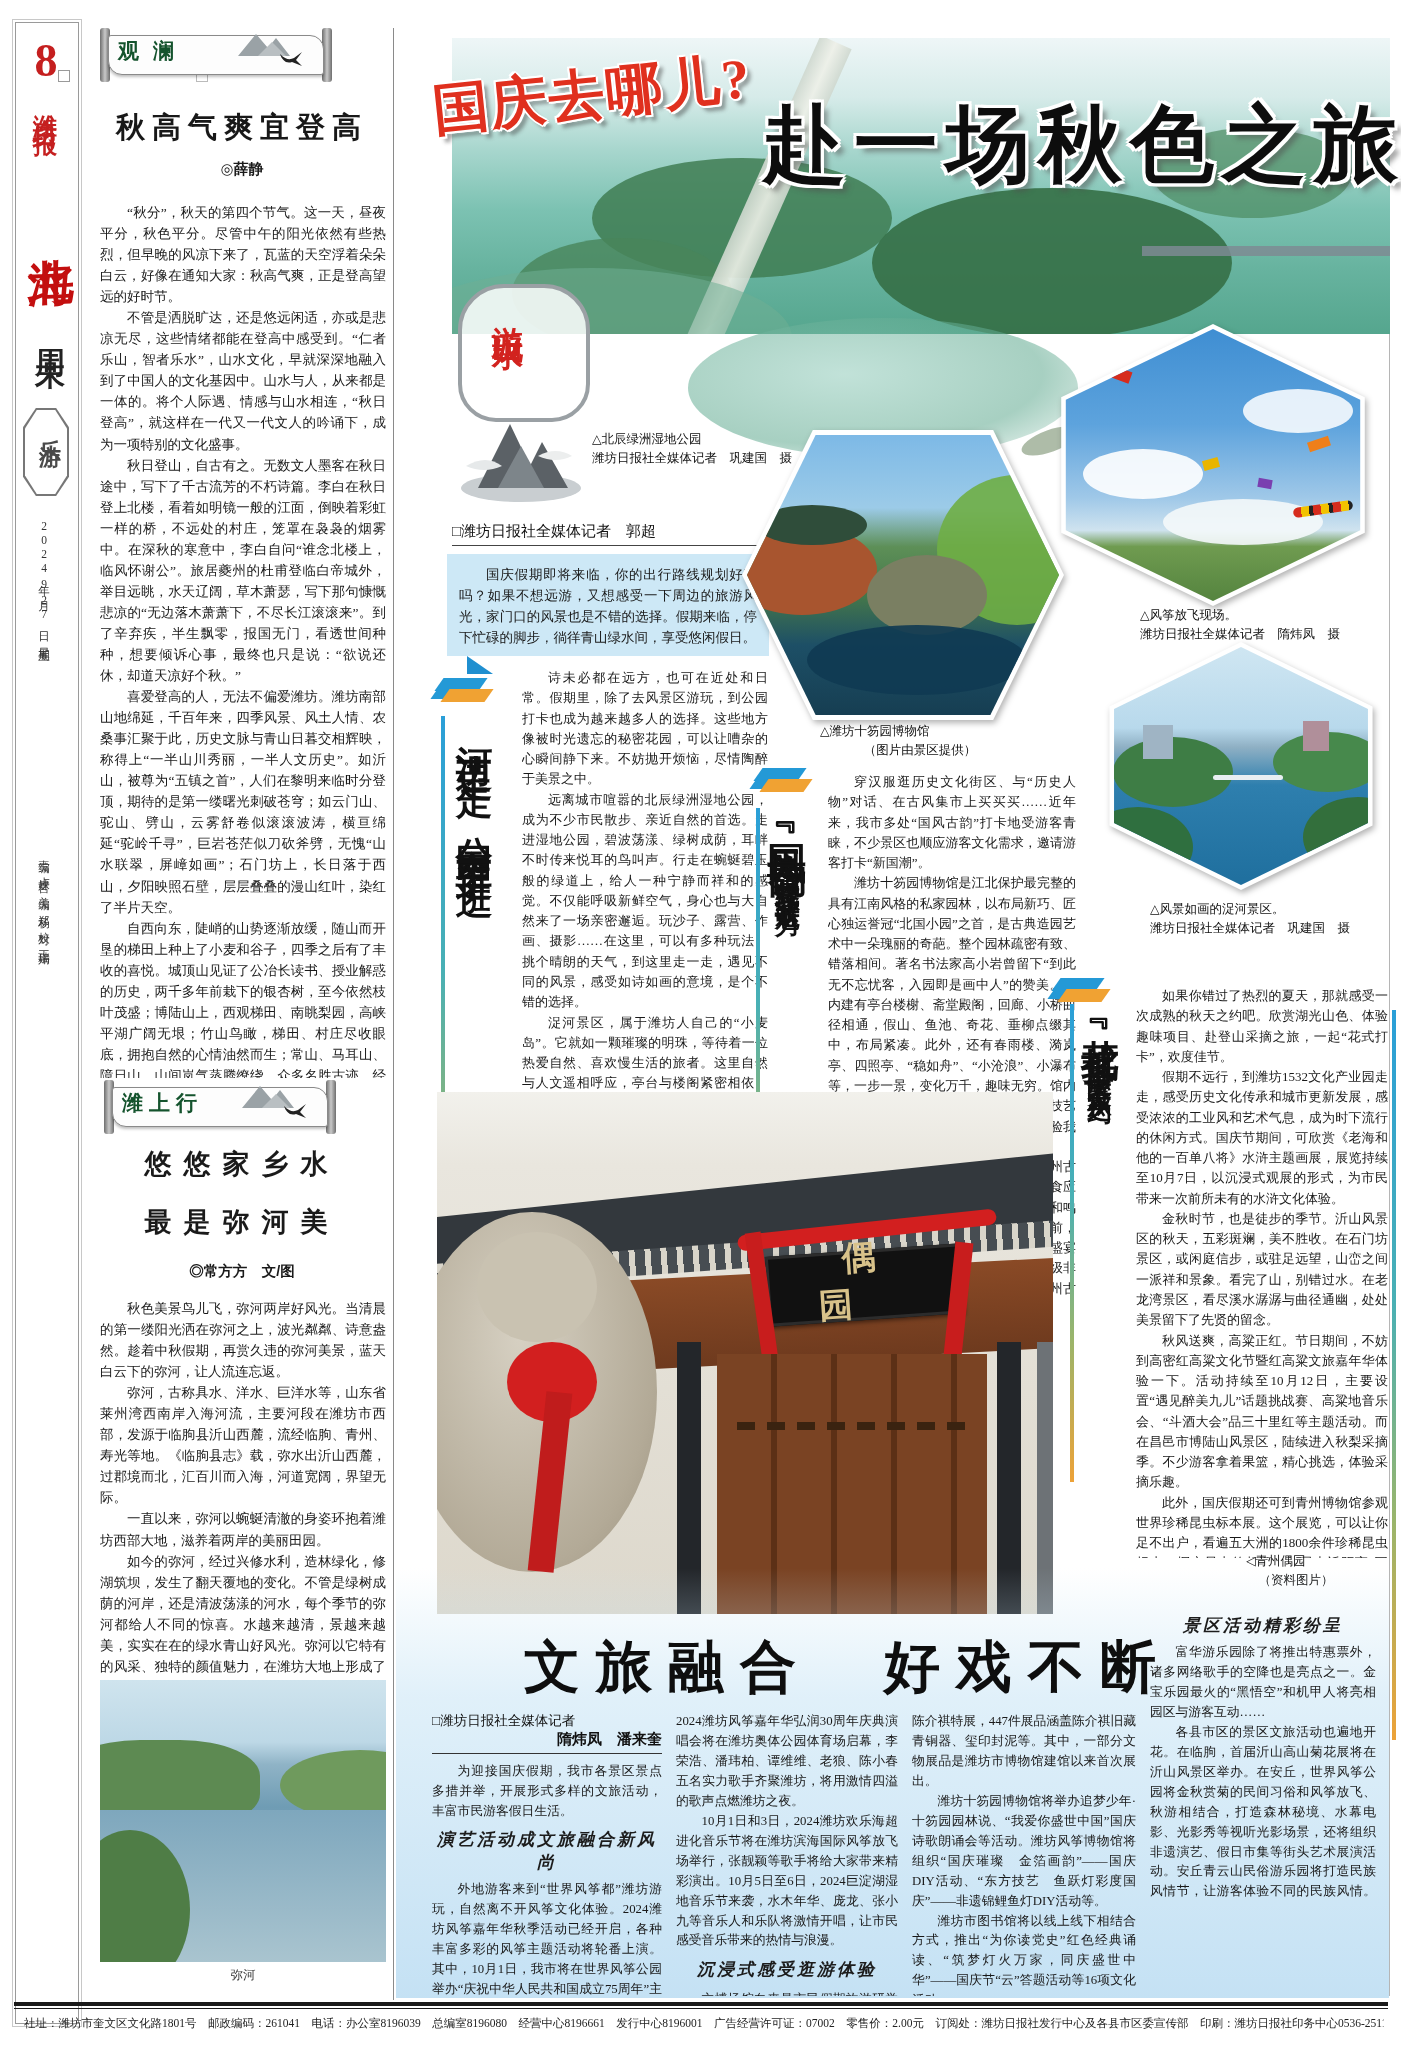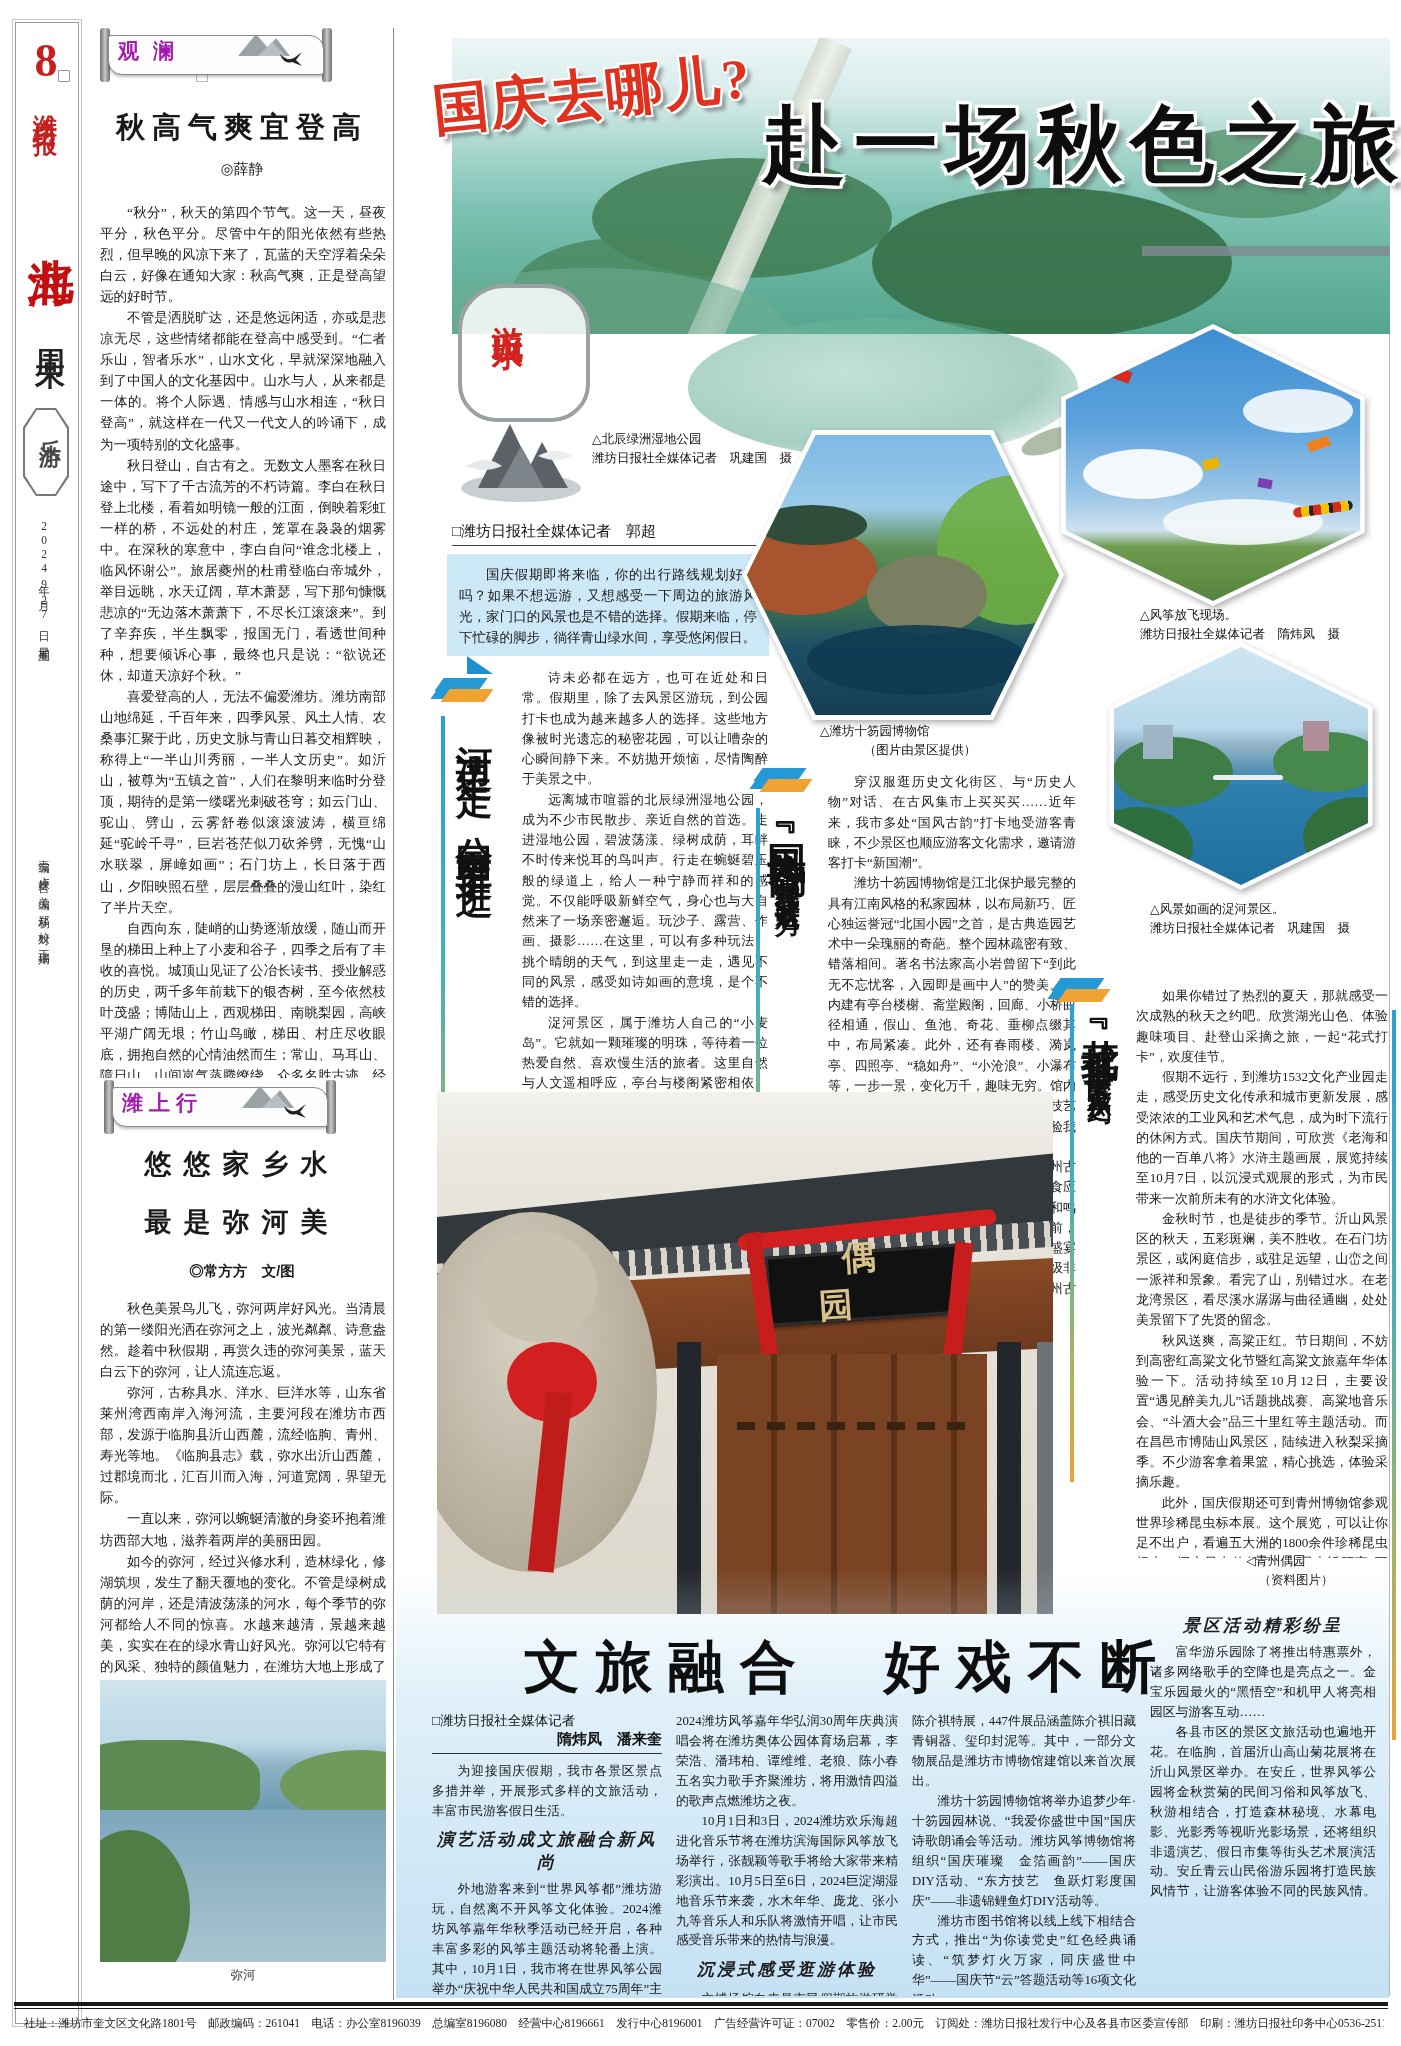--- a/index.html
+++ b/index.html
@@ -12,21 +12,21 @@
   .jtext p{margin:0;text-indent:2em;}
   .jtext p.cont{text-indent:0;}
   .caption{font-size:12.5px;line-height:1.55;color:#101010;}
   
   .rail{border:1px solid #9a9a9a;outline:1px solid #c8c8c8;outline-offset:2px;}
   .corner{width:10px;height:10px;border:1px solid #9a9a9a;background:#fff;}
   
   .scroll{height:54px;}
   .scroll .roller{position:absolute;top:0;width:10px;height:54px;background:linear-gradient(90deg,#6e6e6e,#c9c9c9,#6e6e6e);border-radius:3px;}
   .scroll .bodyb{position:absolute;left:8px;right:8px;top:7px;bottom:7px;background:#fdfdfd;border:1.5px solid #8a8a8a;border-radius:3px 14px 3px 14px;box-shadow:0 2px 3px rgba(0,0,0,.25);}
-  .scroll .label{position:absolute;left:18px;top:9px;font-size:21px;font-weight:bold;color:#a21caf;letter-spacing:14px;}
+  .scroll .label{position:absolute;left:18px;top:9px;font-size:21px;font-weight:bold;color:#14532d;letter-spacing:14px;}
   
   .hexwrap{filter:drop-shadow(2px 3px 3px rgba(0,0,0,.3));}
   .hexw{clip-path:polygon(0 50%,22% 0,78% 0,100% 50%,78% 100%,22% 100%);background:#fff;}
   .hexw>div{position:absolute;left:5px;top:5px;right:5px;bottom:5px;clip-path:polygon(0 50%,22% 0,78% 0,100% 50%,78% 100%,22% 100%);overflow:hidden;}
   .hexp{clip-path:polygon(50% 0,96% 26%,96% 74%,50% 100%,4% 74%,4% 26%);background:#fff;}
   .hexp>div{position:absolute;left:5px;top:5px;right:5px;bottom:5px;clip-path:polygon(50% 0,96% 26%,96% 74%,50% 100%,4% 74%,4% 26%);overflow:hidden;}
   .ribbon{width:54px;height:30px;}
   .ribbon i{position:absolute;display:block;width:44px;height:13px;transform:skewX(-35deg);}
   .ribbon .b1{left:6px;top:0;background:#2499d6;}
   .ribbon .b2{left:12px;top:11px;background:#f0a233;}
@@ -74,21 +74,21 @@
     <span class="label">观澜</span>
     <svg class="abs" style="left:128px;top:2px;" width="70" height="26" viewBox="0 0 70 26">
       <polygon points="10,26 28,4 40,18 48,8 62,26" fill="#9aa2a6"></polygon>
         <polygon points="30,26 44,12 58,26" fill="#b9bfc2"></polygon>
     </svg>
     <svg class="abs" style="left:178px;top:22px;" width="26" height="18" viewBox="0 0 26 18">
       <path d="M2,4 C8,10 12,10 16,8 L24,2 L18,10 L24,16 L14,12 C8,14 4,10 2,4 Z" fill="#222"></path>
     </svg>
   </div>
   <div class="abs center" style="left:96px;top:108px;width:292px;font-size:29px;font-weight:bold;letter-spacing:7px;color:#181818;">秋高气爽宜登高</div>
-  <div class="abs center" style="left:96px;top:160px;width:292px;font-size:15px;font-weight:normal;">◎薛静</div>
+  <div class="abs center" style="left:96px;top:160px;width:292px;font-size:15px;font-weight:bold;">◎薛静</div>
   <div class="abs jtext" style="left:100px;top:202px;width:286px;height:876px;font-size:13.5px;">
     <p>“秋分”，秋天的第四个节气。这一天，昼夜平分，秋色平分。尽管中午的阳光依然有些热烈，但早晚的风凉下来了，瓦蓝的天空浮着朵朵白云，好像在通知大家：秋高气爽，正是登高望远的好时节。</p>
     <p>不管是洒脱旷达，还是悠远闲适，亦或是悲凉无尽，这些情绪都能在登高中感受到。“仁者乐山，智者乐水”，山水文化，早就深深地融入到了中国人的文化基因中。山水与人，从来都是一体的。将个人际遇、情感与山水相连，“秋日登高”，就这样在一代又一代文人的吟诵下，成为一项特别的文化盛事。</p>
     <p>秋日登山，自古有之。无数文人墨客在秋日途中，写下了千古流芳的不朽诗篇。李白在秋日登上北楼，看着如明镜一般的江面，倒映着彩虹一样的桥，不远处的村庄，笼罩在袅袅的烟雾中。在深秋的寒意中，李白自问“谁念北楼上，临风怀谢公”。旅居夔州的杜甫登临白帝城外，举目远眺，水天辽阔，草木萧瑟，写下那句慷慨悲凉的“无边落木萧萧下，不尽长江滚滚来”。到了辛弃疾，半生飘零，报国无门，看透世间种种，想要倾诉心事，最终也只是说：“欲说还休，却道天凉好个秋。”</p>
     <p>喜爱登高的人，无法不偏爱潍坊。潍坊南部山地绵延，千百年来，四季风景、风土人情、农桑事汇聚于此，历史文脉与青山日暮交相辉映，称得上“一半山川秀丽，一半人文历史”。如沂山，被尊为“五镇之首”，人们在黎明来临时分登顶，期待的是第一缕曙光刺破苍穹；如云门山、驼山、劈山，云雾舒卷似滚滚波涛，横亘绵延“驼岭千寻”，巨岩苍茫似刀砍斧劈，无愧“山水联翠，屏嶂如画”；石门坊上，长日落于西山，夕阳映照石壁，层层叠叠的漫山红叶，染红了半片天空。</p>
     <p>自西向东，陡峭的山势逐渐放缓，随山而开垦的梯田上种上了小麦和谷子，四季之后有了丰收的喜悦。城顶山见证了公冶长读书、授业解惑的历史，两千多年前栽下的银杏树，至今依然枝叶茂盛；博陆山上，西观梯田、南眺梨园，高峡平湖广阔无垠；竹山鸟瞰，梯田、村庄尽收眼底，拥抱自然的心情油然而生；常山、马耳山、障日山，山间岚气蒸腾缭绕，众多名胜古迹，经历风雨仍存奇景。</p>
 
   </div>
 
   <div class="abs scroll" style="left:104px;top:1080px;width:232px;">

